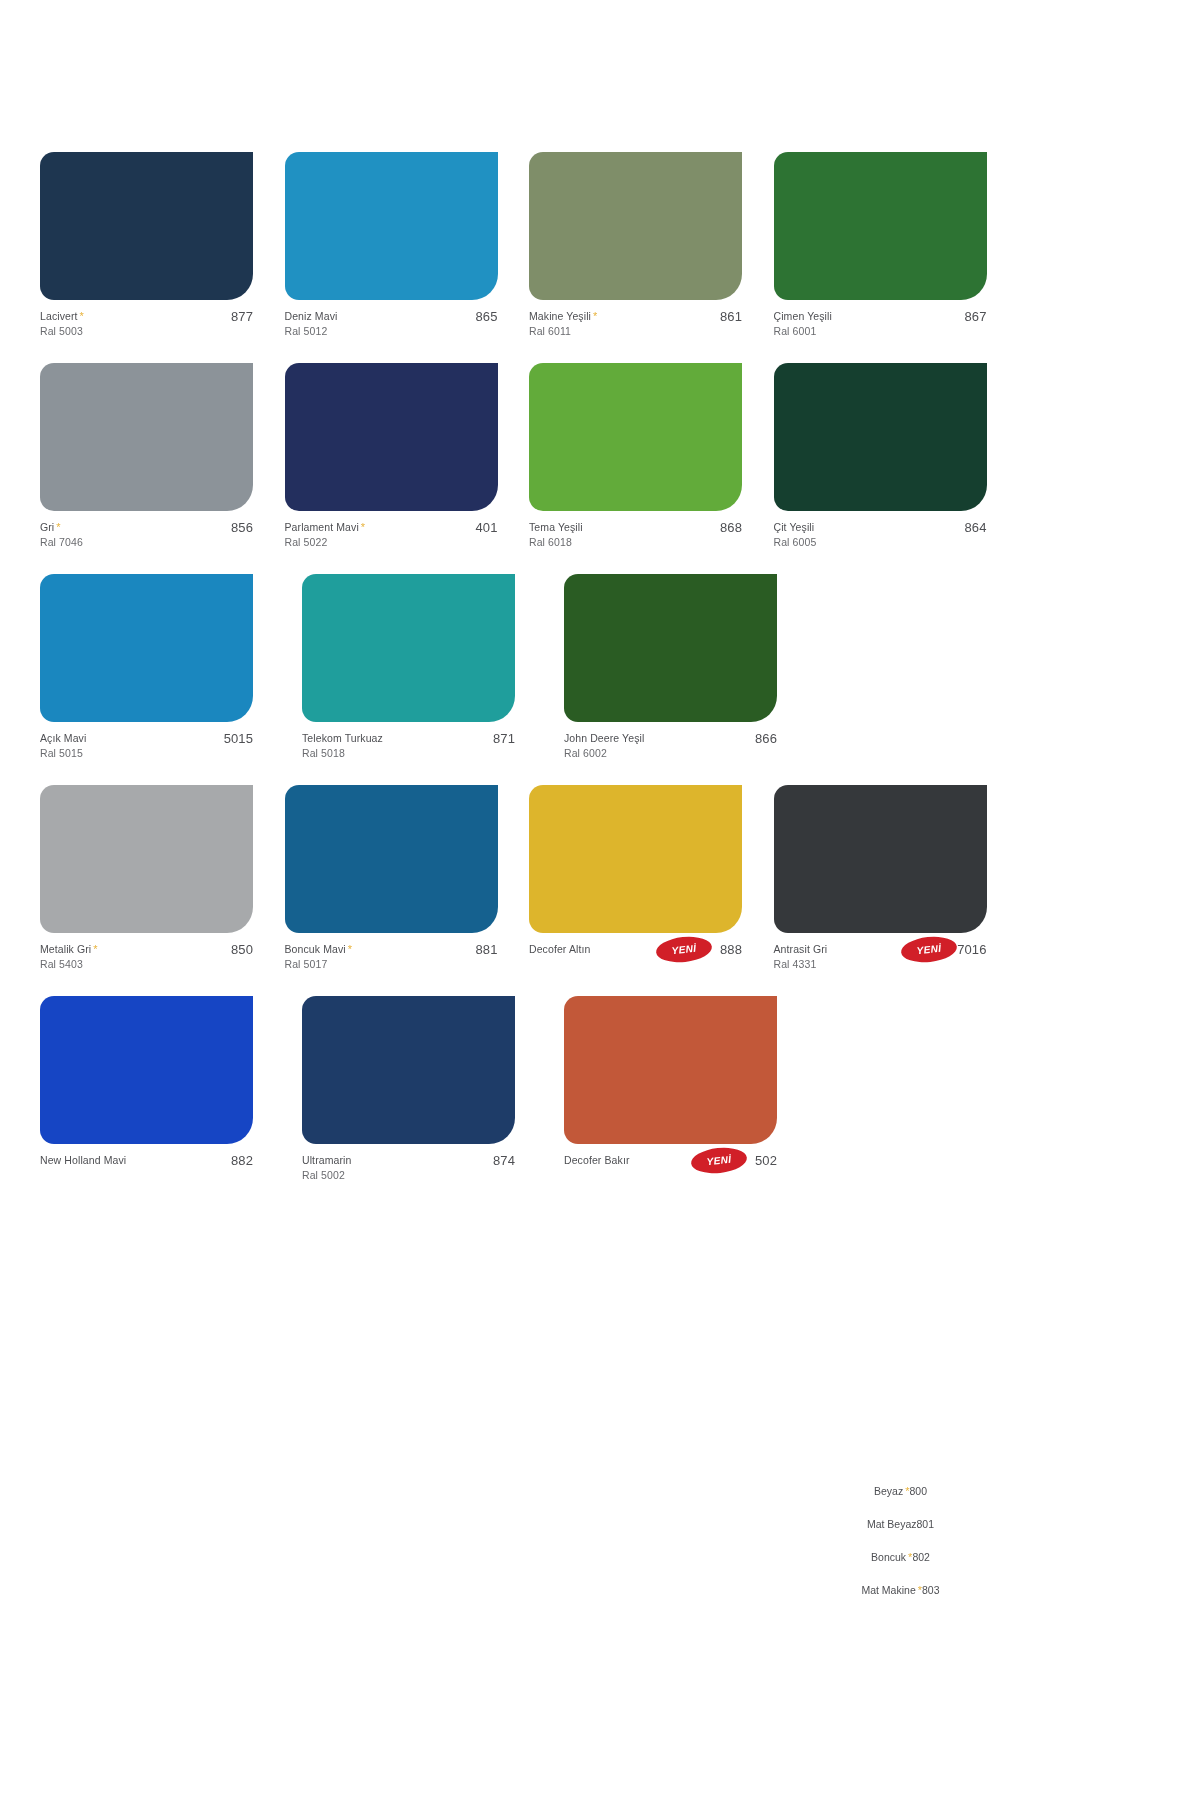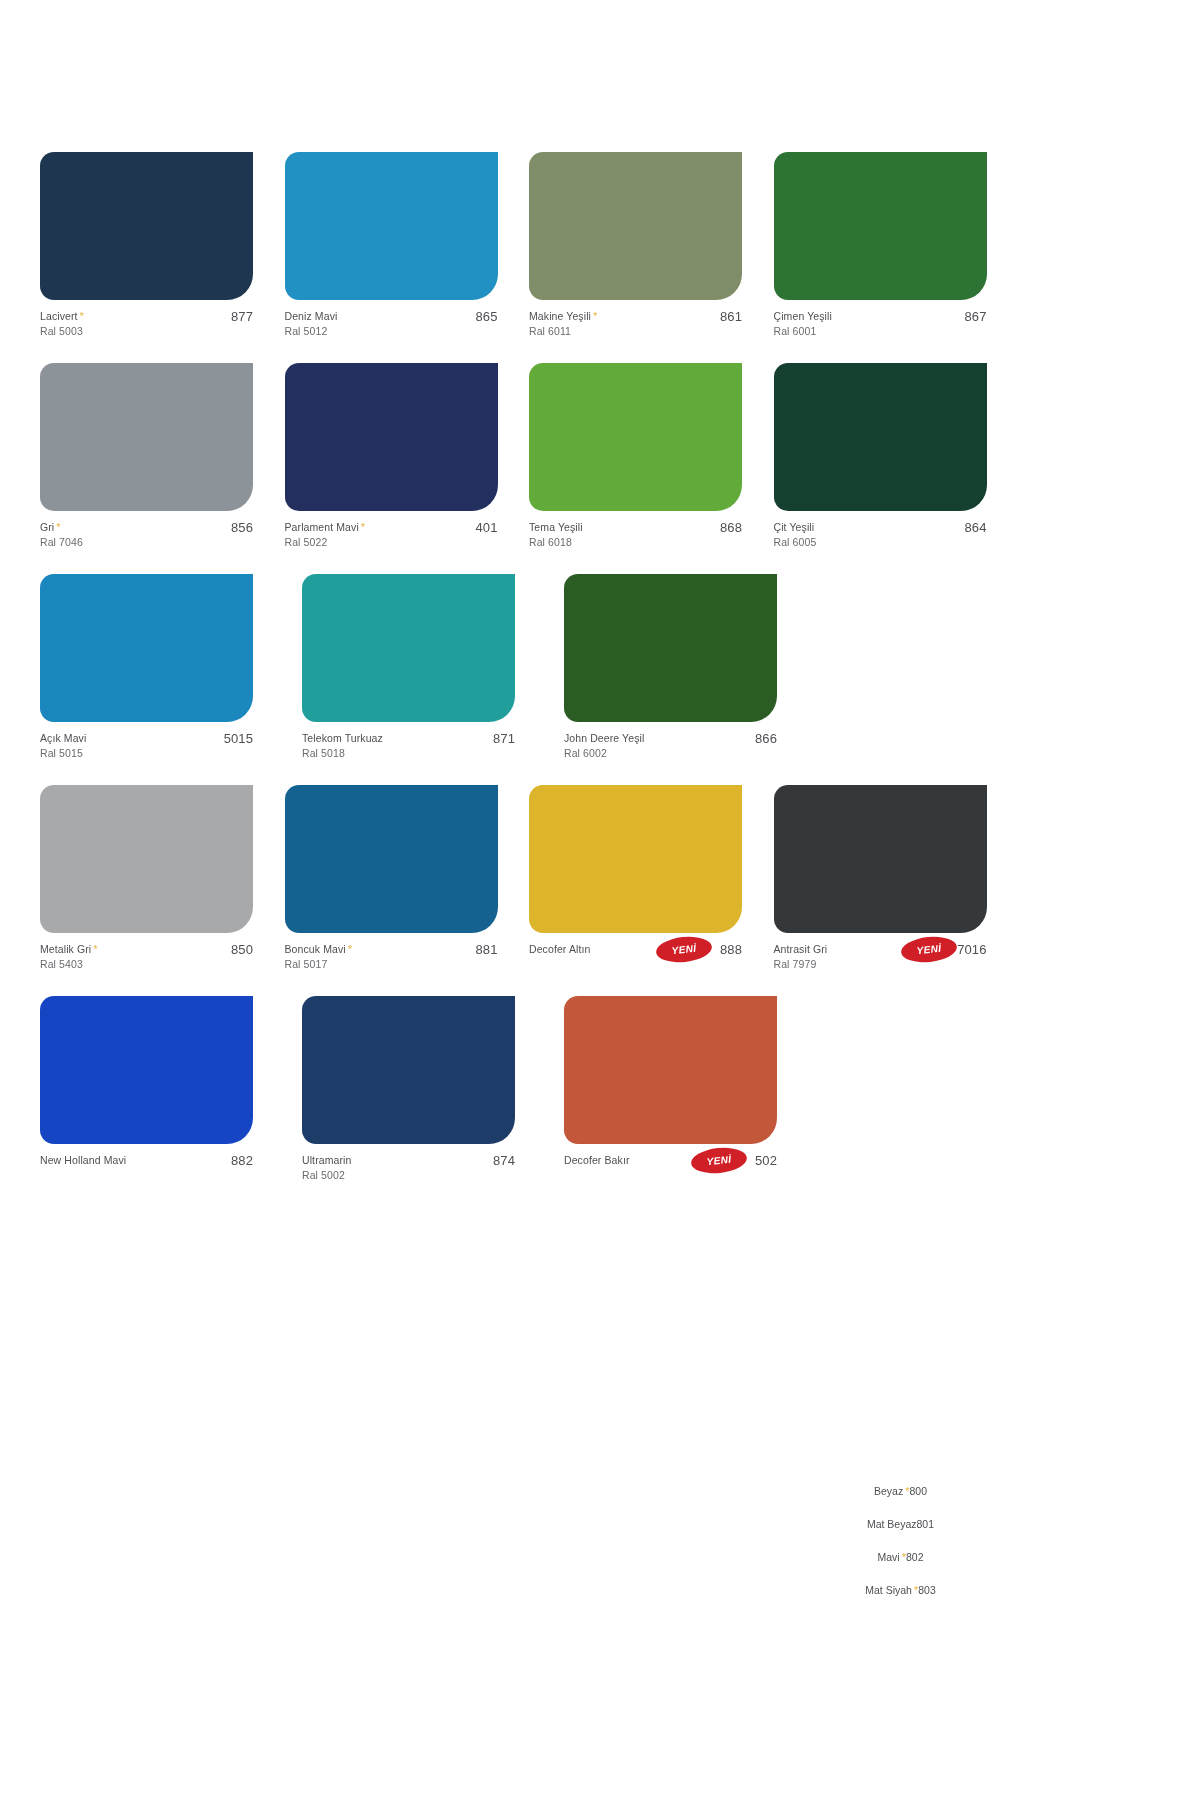--- a/index.html
+++ b/index.html
@@ -305,21 +305,21 @@
               </div>
               <span class="code with-badge">888</span>
             </div>
           </div>
         </div>
         <div class="cell">
           <div class="cell-inner">
             <div class="swatch round-br" style="background: rgb(53, 56, 59);"></div>
             <div class="label">
               <span class="label-line1"><span class="name">Antrasit Gri</span></span>
-              <span class="label-line2">Ral 7979</span>
+              <span class="label-line2">Ral 4331</span>
               <div class="yeni-badge">
                 <span>YENİ</span>
               </div>
               <span class="code with-badge">7016</span>
             </div>
           </div>
         </div>
       </div>
       <div class="row">
         <div class="cell">
@@ -358,21 +358,21 @@
   <div class="plain-list">
       <div class="plain-row">
         <span><span class="pname">Beyaz</span><span class="star">*</span></span>
         <span class="pcode">800</span>
       </div>
       <div class="plain-row">
         <span><span class="pname">Mat Beyaz</span></span>
         <span class="pcode">801</span>
       </div>
       <div class="plain-row">
-        <span><span class="pname">Mavi</span><span class="star">*</span></span>
+        <span><span class="pname">Boncuk</span><span class="star">*</span></span>
         <span class="pcode">802</span>
       </div>
       <div class="plain-row">
-        <span><span class="pname">Mat Siyah</span><span class="star">*</span></span>
+        <span><span class="pname">Mat Makine</span><span class="star">*</span></span>
         <span class="pcode">803</span>
       </div>
     </div>
 </div>
 
 </body></html>

